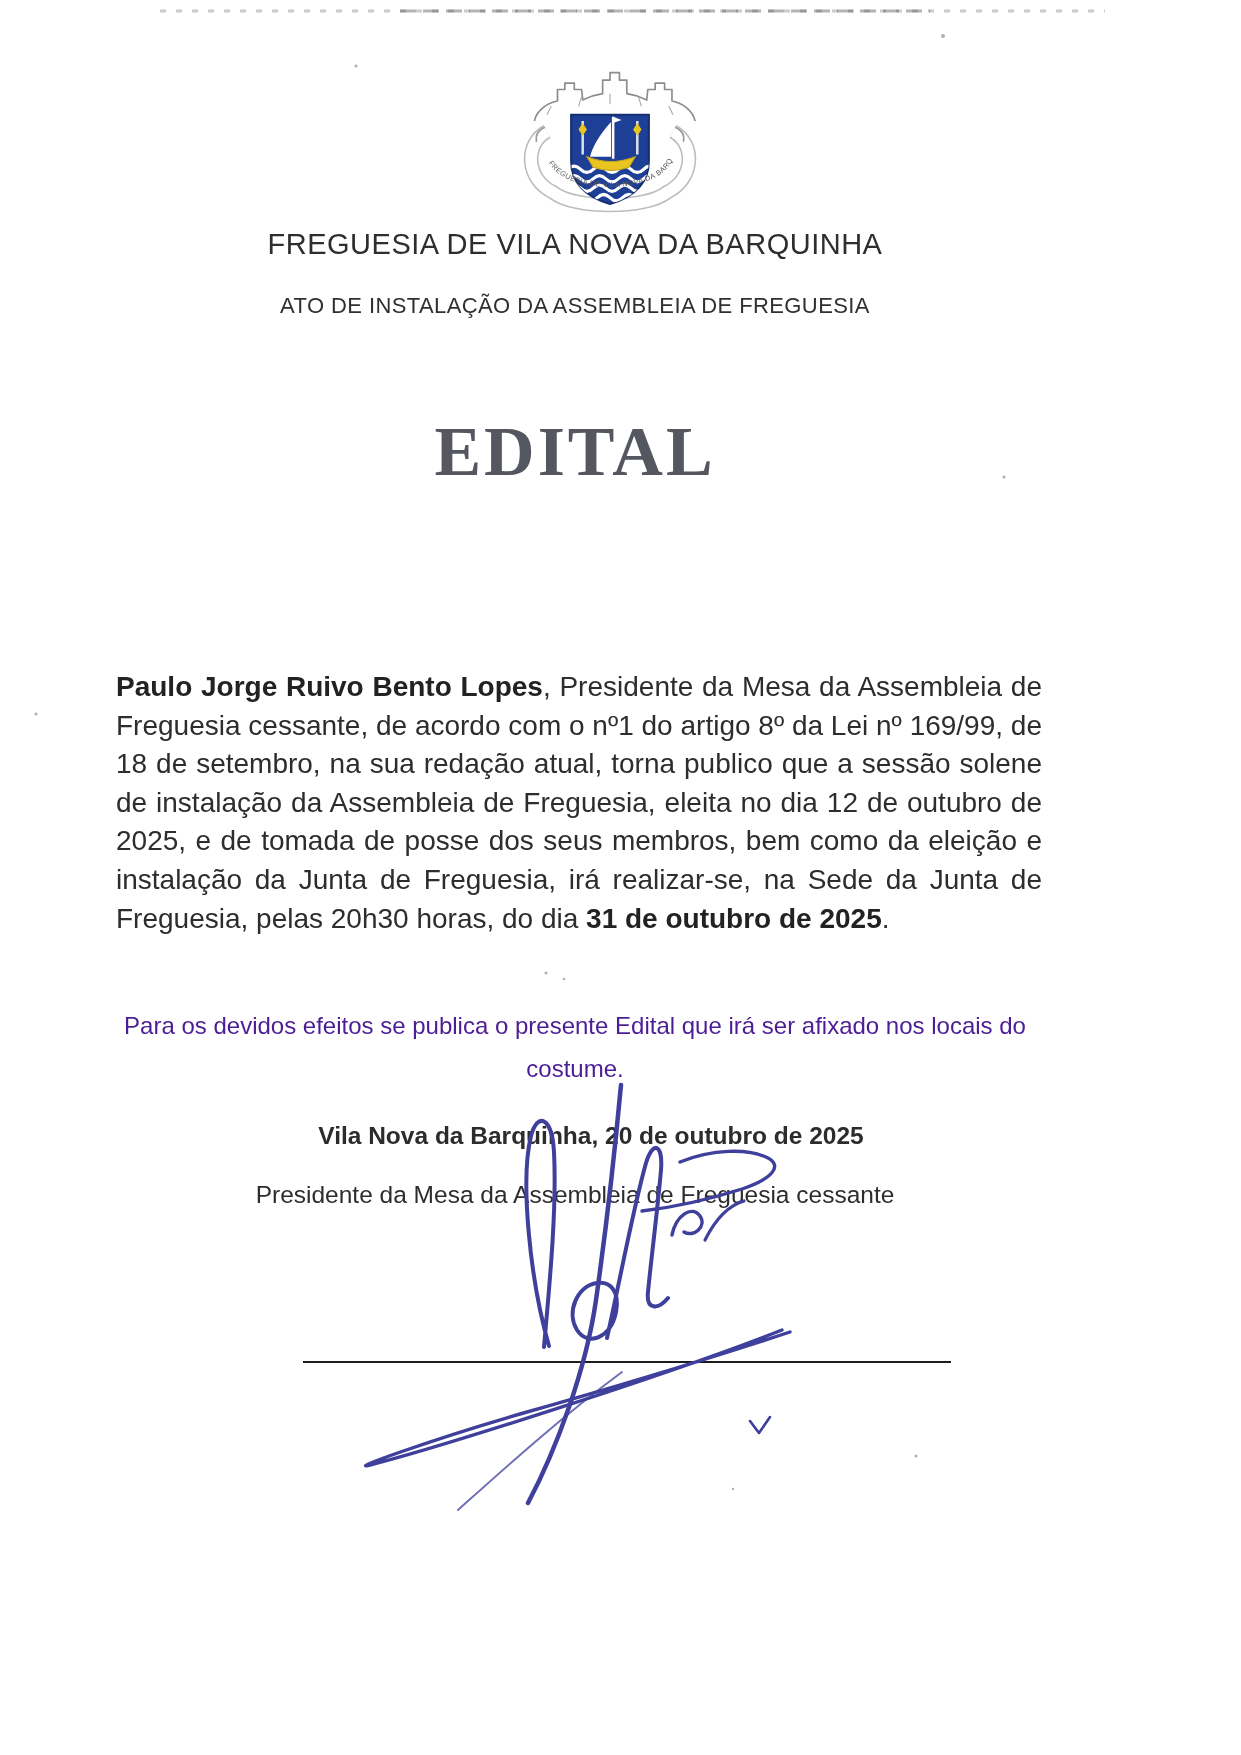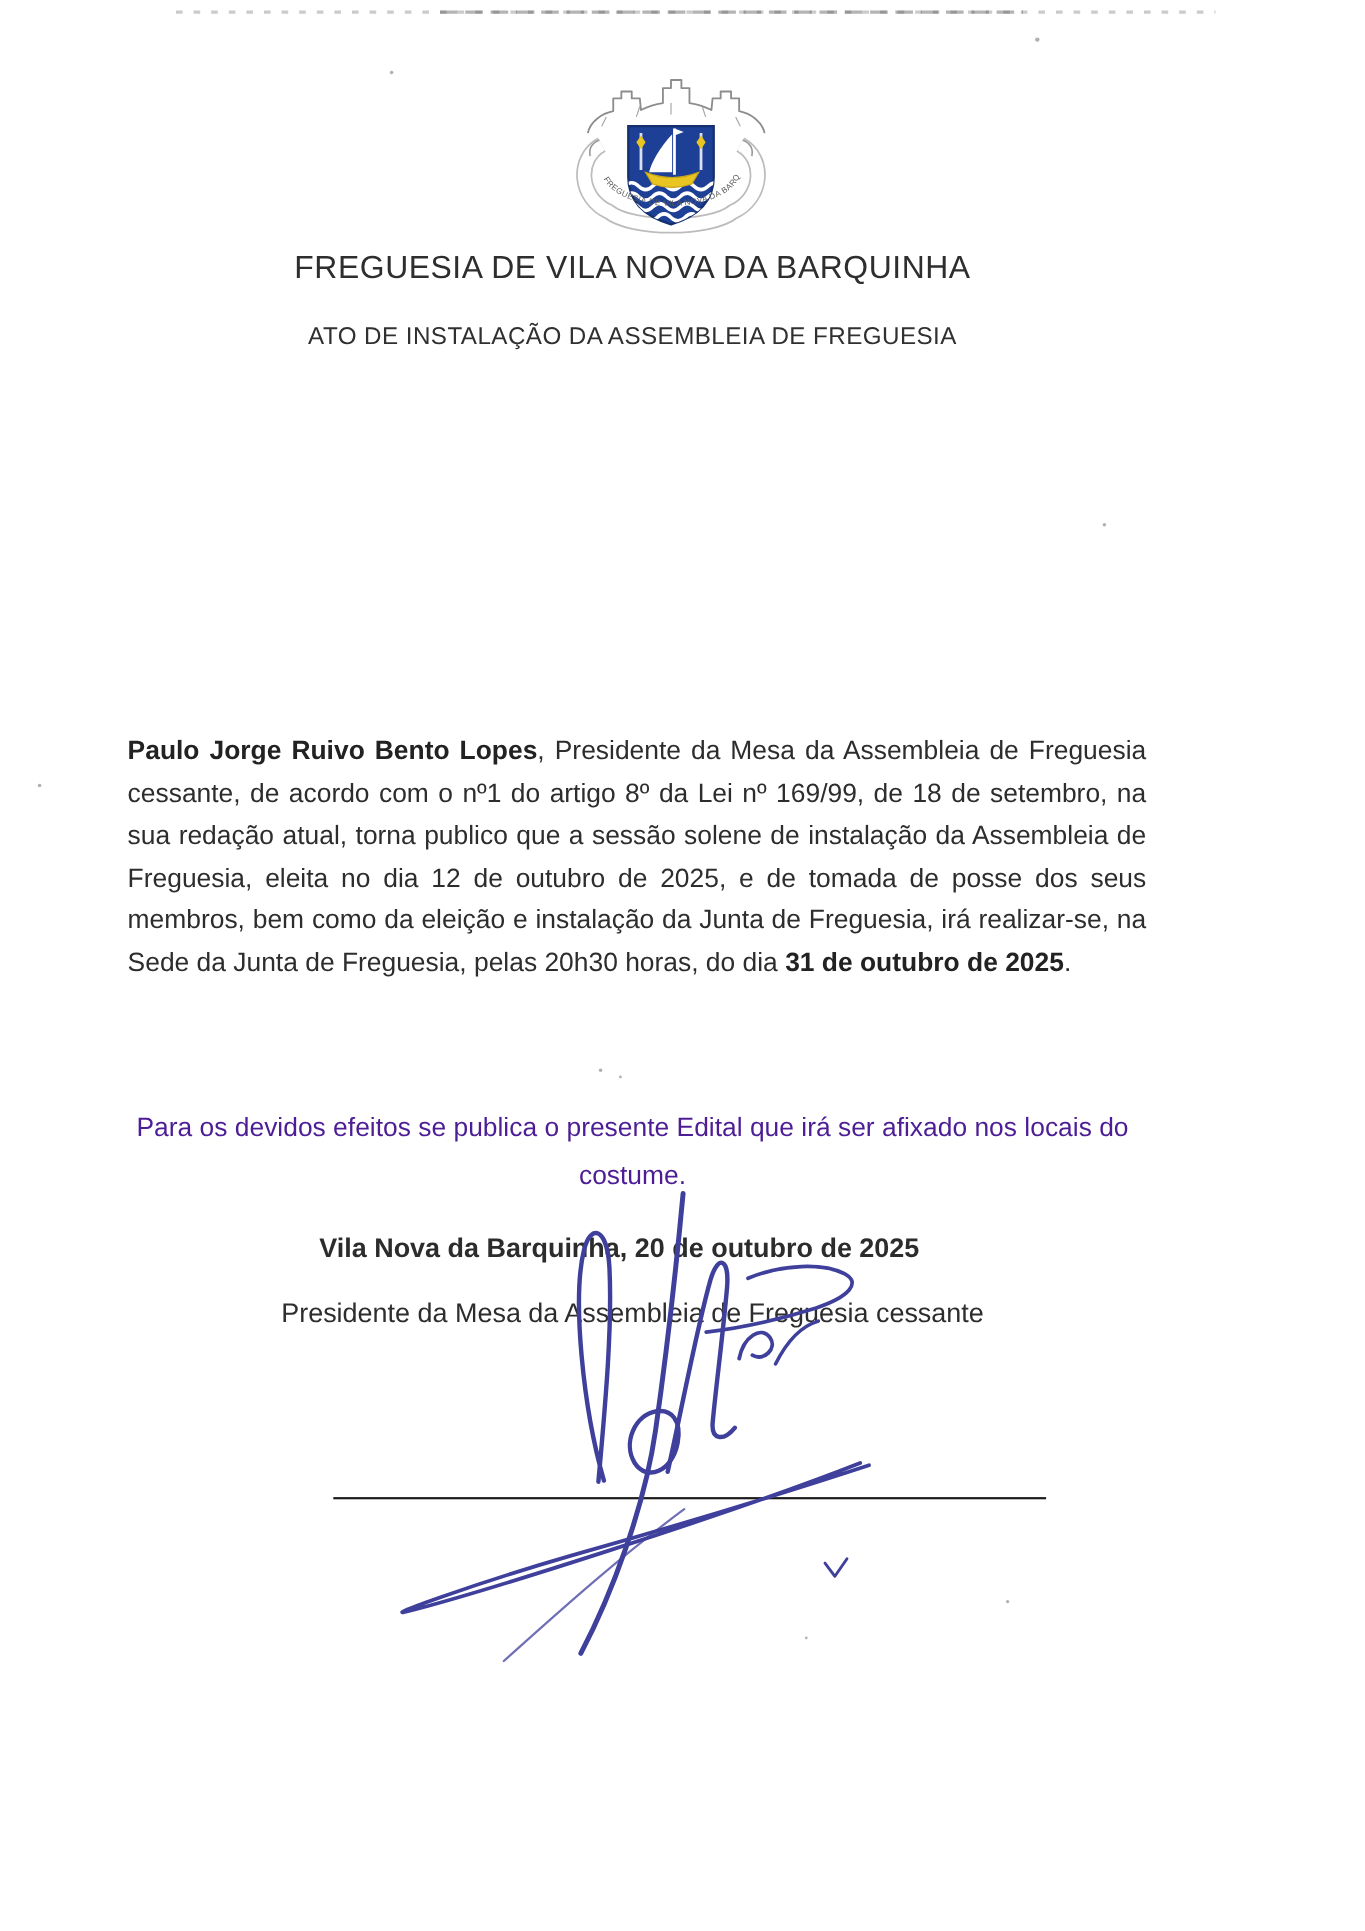--- a/index.html
+++ b/index.html
@@ -17,29 +17,29 @@
     position:absolute;left:60px;top:293px;width:1030px;text-align:center;
     font-size:22px;letter-spacing:.4px;color:#303030;font-weight:400;
   }
   .edital{
     position:absolute;left:60px;top:412px;width:1030px;text-align:center;
     font-family:"Liberation Serif",serif;font-weight:700;font-size:70px;
     letter-spacing:3px;color:#54575f;
   }
   .body-par{
     position:absolute;left:116px;top:640px;width:926px;
-    font-size:24px;line-height:38.6px;text-align:justify;color:#2d2d2d;
+    font-size:28px;line-height:38.6px;text-align:justify;color:#2d2d2d;
   }
   .body-par b{color:#222;}
   .notice{
     position:absolute;left:120px;top:980px;width:910px;text-align:center;
     font-size:24px;line-height:43px;color:#4c1d95;
   }
   .place-date{
-    position:absolute;left:48px;top:1122px;width:1030px;text-align:center;
+    position:absolute;left:76px;top:1122px;width:1030px;text-align:center;
     font-size:24.5px;font-weight:700;color:#2c2c2c;
   }
   .sig-title{
     position:absolute;left:60px;top:1181px;width:1030px;text-align:center;
     font-size:24.5px;color:#2d2d2d;
   }
   .sig-line{
     position:absolute;left:303px;top:1361px;width:648px;height:2px;
     background:#1c1c1c;
   }
@@ -96,20 +96,21 @@
 
       <path id="bannerArc" d="M40,92 C52,128 148,128 160,92" fill="none"></path>
       <text font-size="7" fill="#5a5a5a" letter-spacing="0.4" font-family="Liberation Sans, sans-serif">
         <textPath href="#bannerArc" startOffset="4" aria-label="FREGUESIA DE VILA NOVA DA BARQUINHA">FREGUESIA DE VILA NOVA DA BARQUINHA</textPath>
       </text>
     </svg>
   </div>
 
   <div class="h1">FREGUESIA DE VILA NOVA DA BARQUINHA</div>
   <div class="h2">ATO DE INSTALAÇÃO DA ASSEMBLEIA DE FREGUESIA</div>
+  <div class="edital">EDITAL</div>
 
   <p class="body-par"><b>Paulo Jorge Ruivo Bento Lopes</b><span>, Presidente da Mesa da Assembleia de Freguesia cessante, de acordo com o nº1 do artigo 8º da Lei nº 169/99, de 18 de setembro, na sua redação atual, torna publico que a sessão solene de instalação da Assembleia de Freguesia, eleita no dia 12 de outubro de 2025, e de tomada de posse dos seus membros, bem como da eleição e instalação da Junta de Freguesia, irá realizar-se, na Sede da Junta de Freguesia, pelas 20h30 horas, do dia </span><b>31 de outubro de 2025</b><span>.</span></p>
 
   <p class="notice">Para os devidos efeitos se publica o presente Edital que irá ser afixado nos locais do costume.</p>
 
   <div class="place-date">Vila Nova da Barquinha, 20 de outubro de 2025</div>
   <div class="sig-title">Presidente da Mesa da Assembleia de Freguesia cessante</div>
 
   <div class="sig-line"></div>
 

